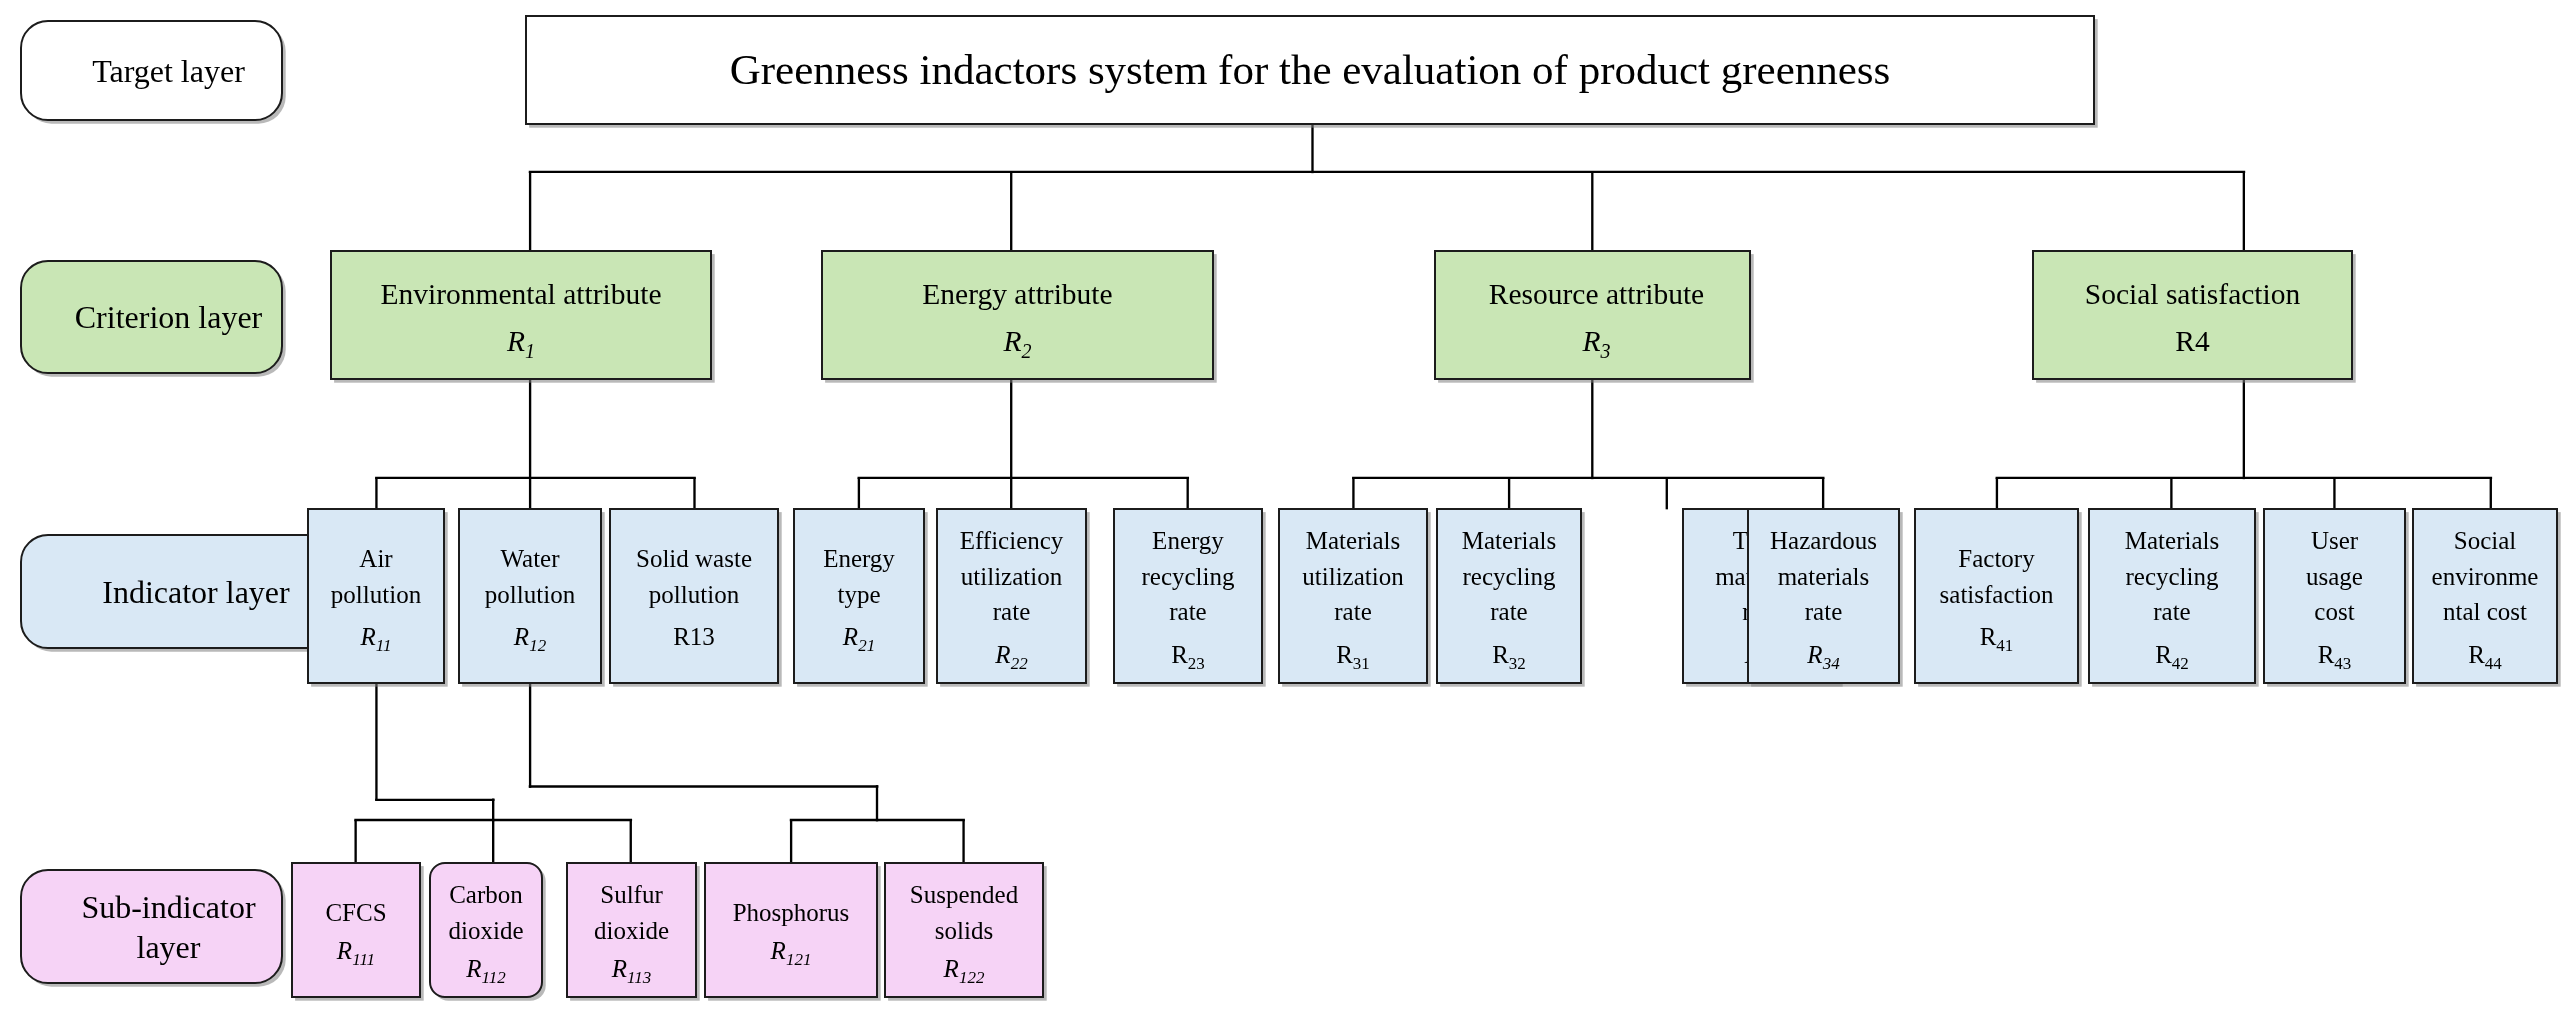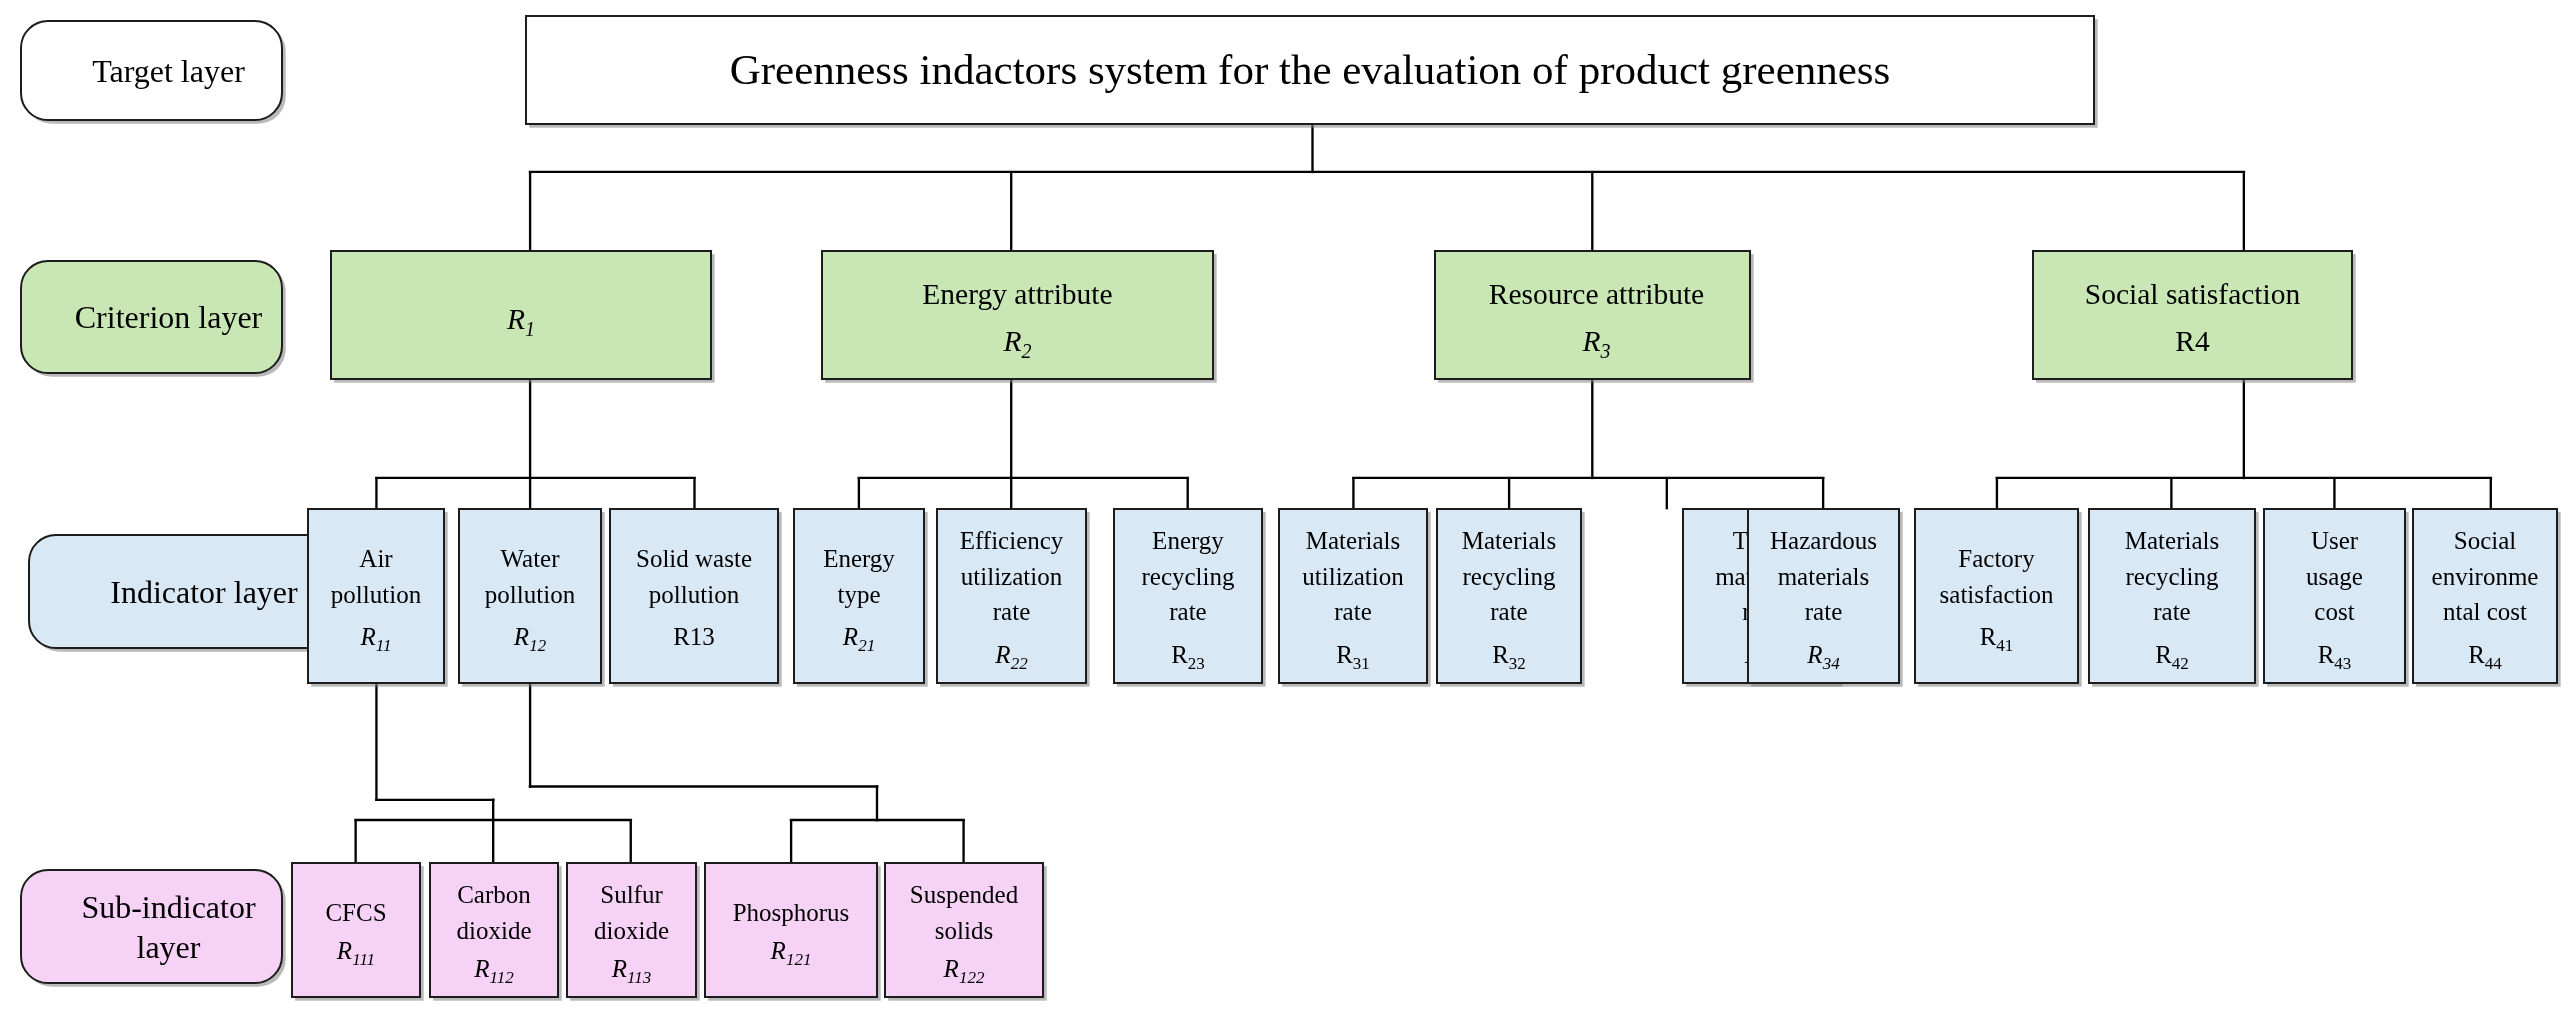--- a/index.html
+++ b/index.html
@@ -84,33 +84,34 @@
     <line x1="1179" y1="1222" x2="1179" y2="1287"></line>
     <line x1="1436" y1="1222" x2="1436" y2="1287"></line>
   </svg>
 
   <div class="box rounded fill-target layer-label" style="left:20px;top:20px;width:263px;height:101px;">
     <span class="name">Target layer</span>
   </div>
   <div class="box rounded fill-criterion layer-label" style="left:20px;top:260px;width:263px;height:114px;">
     <span class="name">Criterion layer</span>
   </div>
-  <div class="box rounded fill-indicator layer-label" style="left:20px;top:534px;width:318px;height:115px;margin-left:8px;">
+  <div class="box rounded fill-indicator layer-label" style="left:20px;top:534px;width:318px;height:115px;">
     <span class="name">Indicator layer</span>
   </div>
   <div class="box rounded fill-sub layer-label" style="left:20px;top:869px;width:263px;height:115px;">
     <span class="name">Sub-indicator
 layer</span>
   </div>
 
   <div class="box title-box" style="left:525px;top:14.8px;width:1570px;height:110px;">
     <span class="name">Greenness indactors system for the evaluation of product greenness</span>
   </div>
 
   <div class="box fill-criterion crit-box" style="left:330px;top:250px;width:382px;height:130px;">
+    <span class="name">Environmental attribute</span>
     <span class="code" data-style="italic"><span>R</span><sub>1</sub></span>
   </div>
   <div class="box fill-criterion crit-box" style="left:821px;top:250px;width:393px;height:130px;">
     <span class="name">Energy attribute</span>
     <span class="code" data-style="italic"><span>R</span><sub>2</sub></span>
   </div>
   <div class="box fill-criterion crit-box" style="left:1434px;top:250px;width:317px;height:130px;padding-left:8px;">
     <span class="name">Resource attribute</span>
     <span class="code" data-style="italic"><span>R</span><sub>3</sub></span>
   </div>
@@ -196,21 +197,21 @@
     <span class="name">Social
 environme
 ntal cost</span>
     <span class="code" data-style="upright"><span>R</span><sub>44</sub></span>
   </div>
 
   <div class="box fill-sub sub-box" style="left:291px;top:862px;width:130px;height:136px;">
     <span class="name">CFCS</span>
     <span class="code" data-style="italic"><span>R</span><sub>111</sub></span>
   </div>
-  <div class="box fill-sub sub-box" style="left:429px;top:862px;width:130px;height:136px;">
+  <div class="box fill-sub sub-box" style="left:429px;top:862px;width:114px;height:136px;border-radius:16px;">
     <span class="name">Carbon
 dioxide</span>
     <span class="code" data-style="italic"><span>R</span><sub>112</sub></span>
   </div>
   <div class="box fill-sub sub-box" style="left:566px;top:862px;width:131px;height:136px;">
     <span class="name">Sulfur
 dioxide</span>
     <span class="code" data-style="italic"><span>R</span><sub>113</sub></span>
   </div>
   <div class="box fill-sub sub-box" style="left:704px;top:862px;width:174px;height:136px;">

